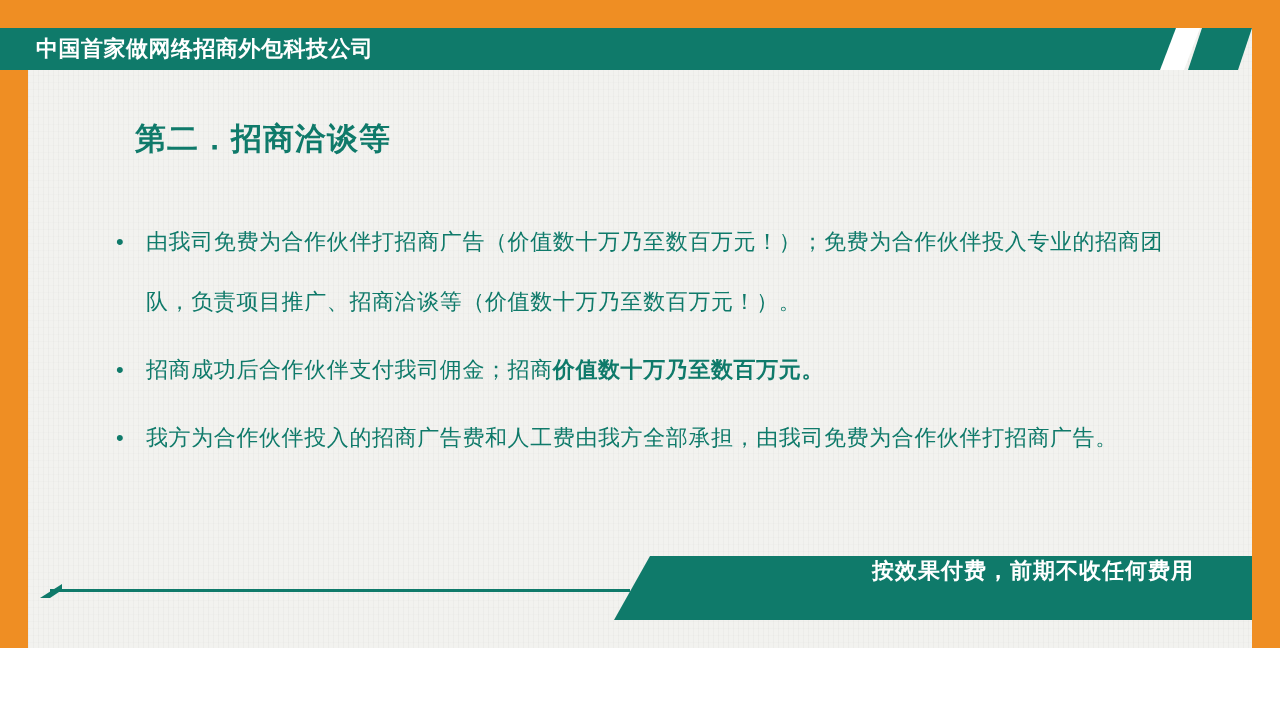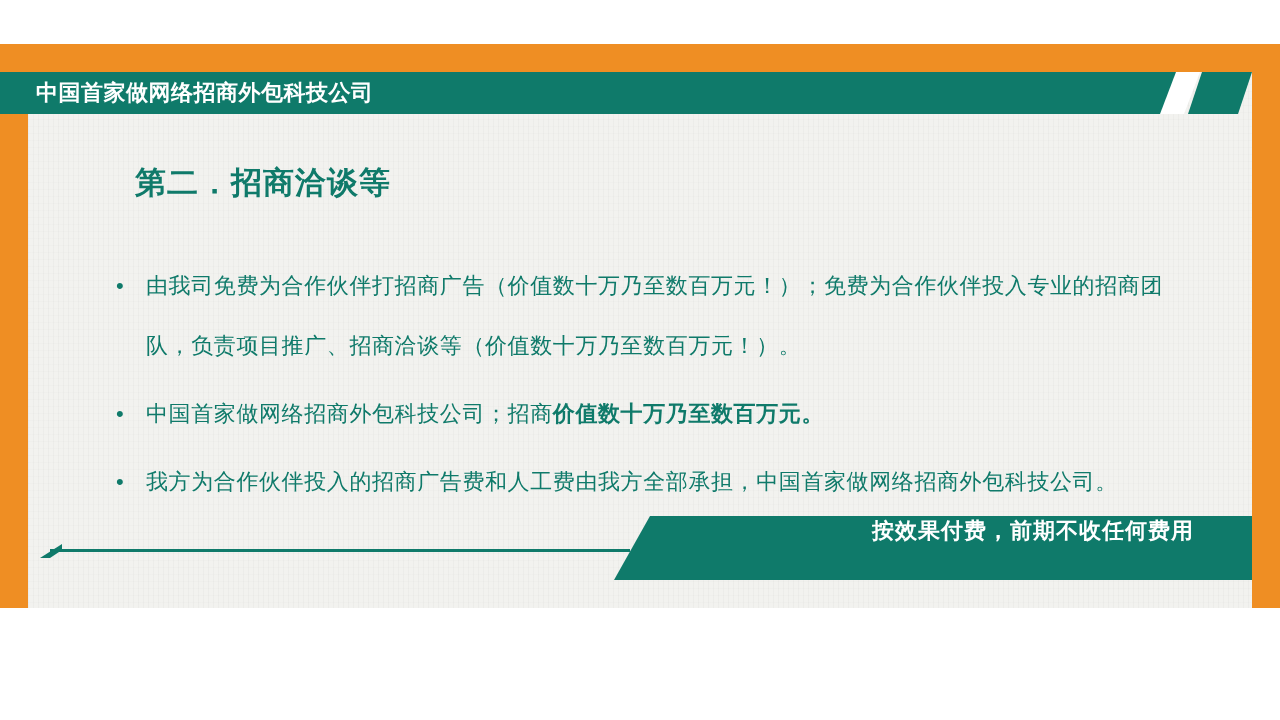--- a/index.html
+++ b/index.html
@@ -3,25 +3,24 @@
 <meta charset="utf-8">
 <style>
   html, body {
     margin: 0;
     padding: 0;
     background: #ffffff;
   }
   .slide {
     position: relative;
     width: 1280px;
-    height: 564px;
+    height: 648px;
     background: #ef8e23;
     overflow: hidden;
     font-family: "Liberation Sans", sans-serif;
-    margin-top: 44px;
   }
 
   
   .paper {
     position: absolute;
     left: 28px;
     top: 28px;
     width: 1224px;
     height: 664px;
     background: #f2f2ef;
@@ -167,25 +166,25 @@
   <div class="content">
     <div class="section-title">第二．招商洽谈等</div>
 
     <ul class="bullets">
       <li class="bullet">
         <span class="dot">•</span>
         <span>由我司免费为合作伙伴打招商广告（价值数十万乃至数百万元！）；免费为合作伙伴投入专业的招商团队，负责项目推广、招商洽谈等（价值数十万乃至数百万元！）。</span><b></b>
       </li>
       <li class="bullet">
         <span class="dot">•</span>
-        <span>中国首家做网络招商外包科技公司；招商</span><b>价值数十万乃至数百万元。</b>
+        <span>招商成功后合作伙伴支付我司佣金；招商</span><b>价值数十万乃至数百万元。</b>
       </li>
       <li class="bullet">
         <span class="dot">•</span>
-        <span>我方为合作伙伴投入的招商广告费和人工费由我方全部承担，中国首家做网络招商外包科技公司。</span><b></b>
+        <span>我方为合作伙伴投入的招商广告费和人工费由我方全部承担，由我司免费为合作伙伴打招商广告。</span><b></b>
       </li>
     </ul>
   </div>
 
   <div class="footer-rule"></div>
   <div class="footer-rule-tail"></div>
   <div class="footer-band">
     <div class="footer-text">按效果付费，前期不收任何费用</div>
   </div>
 

